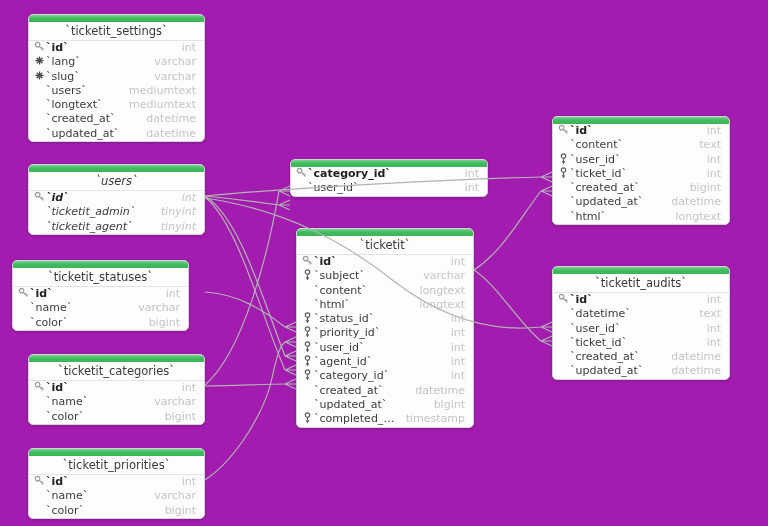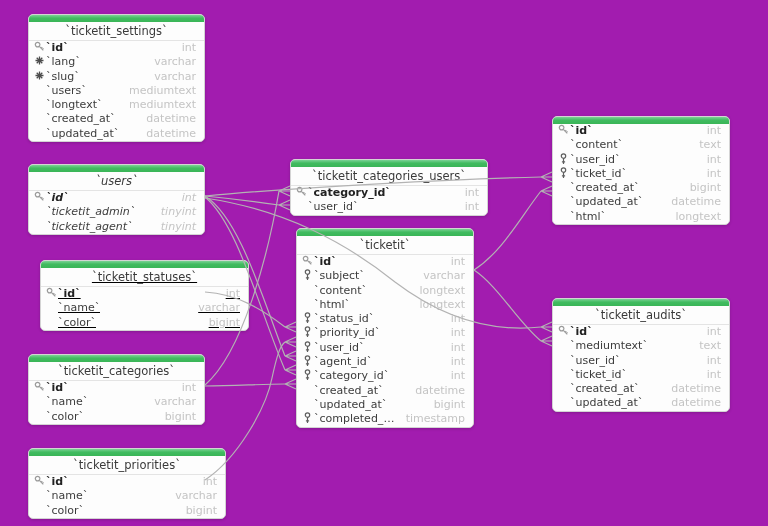--- a/index.html
+++ b/index.html
@@ -92,21 +92,21 @@
         <span class="col-icon"></span>
         <span class="col-name">`ticketit_admin`</span>
         <span class="col-type">tinyint</span>
       </div>
       <div class="col-row">
         <span class="col-icon"></span>
         <span class="col-name">`ticketit_agent`</span>
         <span class="col-type">tinyint</span>
       </div>
     </div>
-    <div class="table-card" style="left: 40px; top: 260px; width: 209px; text-decoration: underline;">
+    <div class="table-card" style="left: 12px; top: 260px; width: 177px;">
       <div class="green-strip"></div>
       <div class="tbl-title">`ticketit_statuses`</div>
       <div class="col-row">
         <span class="col-icon">
           <svg width="11" height="12" viewBox="0 0 11 12">
             <circle cx="3.6" cy="3.6" r="2.3" fill="none" stroke="#9a9a9a" stroke-width="1.2"></circle>
             <path d="M5.3 5.3 L9.3 9.3 M7.2 7.2 L8.3 6.1 M8.4 8.4 L9.5 7.3" stroke="#9a9a9a" stroke-width="1.2" fill="none"></path>
           </svg>
         </span>
         <span class="col-name bold">`id`</span>
@@ -140,21 +140,21 @@
         <span class="col-icon"></span>
         <span class="col-name">`name`</span>
         <span class="col-type">varchar</span>
       </div>
       <div class="col-row">
         <span class="col-icon"></span>
         <span class="col-name">`color`</span>
         <span class="col-type">bigint</span>
       </div>
     </div>
-    <div class="table-card" style="left: 28px; top: 448px; width: 198px;">
+    <div class="table-card" style="left: 28px; top: 448px; width: 177px;">
       <div class="green-strip"></div>
       <div class="tbl-title">`ticketit_priorities`</div>
       <div class="col-row">
         <span class="col-icon">
           <svg width="11" height="12" viewBox="0 0 11 12">
             <circle cx="3.6" cy="3.6" r="2.3" fill="none" stroke="#9a9a9a" stroke-width="1.2"></circle>
             <path d="M5.3 5.3 L9.3 9.3 M7.2 7.2 L8.3 6.1 M8.4 8.4 L9.5 7.3" stroke="#9a9a9a" stroke-width="1.2" fill="none"></path>
           </svg>
         </span>
         <span class="col-name bold">`id`</span>
@@ -166,21 +166,20 @@
         <span class="col-type">varchar</span>
       </div>
       <div class="col-row">
         <span class="col-icon"></span>
         <span class="col-name">`color`</span>
         <span class="col-type">bigint</span>
       </div>
     </div>
     <div class="table-card" style="left: 290px; top: 159px; width: 198px;">
       <div class="green-strip"></div>
-      <div class="tbl-title">`ticketit_categories_users`</div>
       <div class="col-row">
         <span class="col-icon">
           <svg width="11" height="12" viewBox="0 0 11 12">
             <circle cx="3.6" cy="3.6" r="2.3" fill="none" stroke="#9a9a9a" stroke-width="1.2"></circle>
             <path d="M5.3 5.3 L9.3 9.3 M7.2 7.2 L8.3 6.1 M8.4 8.4 L9.5 7.3" stroke="#9a9a9a" stroke-width="1.2" fill="none"></path>
           </svg>
         </span>
         <span class="col-name bold">`category_id`</span>
         <span class="col-type">int</span>
       </div>
@@ -340,36 +339,36 @@
         <span class="col-icon"></span>
         <span class="col-name">`updated_at`</span>
         <span class="col-type">datetime</span>
       </div>
       <div class="col-row">
         <span class="col-icon"></span>
         <span class="col-name">`html`</span>
         <span class="col-type">longtext</span>
       </div>
     </div>
-    <div class="table-card" style="left: 552px; top: 266px; width: 178px; margin-top: 32px;">
+    <div class="table-card" style="left: 552px; top: 266px; width: 178px;">
       <div class="green-strip"></div>
       <div class="tbl-title">`ticketit_audits`</div>
       <div class="col-row">
         <span class="col-icon">
           <svg width="11" height="12" viewBox="0 0 11 12">
             <circle cx="3.6" cy="3.6" r="2.3" fill="none" stroke="#9a9a9a" stroke-width="1.2"></circle>
             <path d="M5.3 5.3 L9.3 9.3 M7.2 7.2 L8.3 6.1 M8.4 8.4 L9.5 7.3" stroke="#9a9a9a" stroke-width="1.2" fill="none"></path>
           </svg>
         </span>
         <span class="col-name bold">`id`</span>
         <span class="col-type">int</span>
       </div>
       <div class="col-row">
         <span class="col-icon"></span>
-        <span class="col-name">`mediumtext`</span>
+        <span class="col-name">`datetime`</span>
         <span class="col-type">text</span>
       </div>
       <div class="col-row">
         <span class="col-icon"></span>
         <span class="col-name">`user_id`</span>
         <span class="col-type">int</span>
       </div>
       <div class="col-row">
         <span class="col-icon"></span>
         <span class="col-name">`ticket_id`</span>

